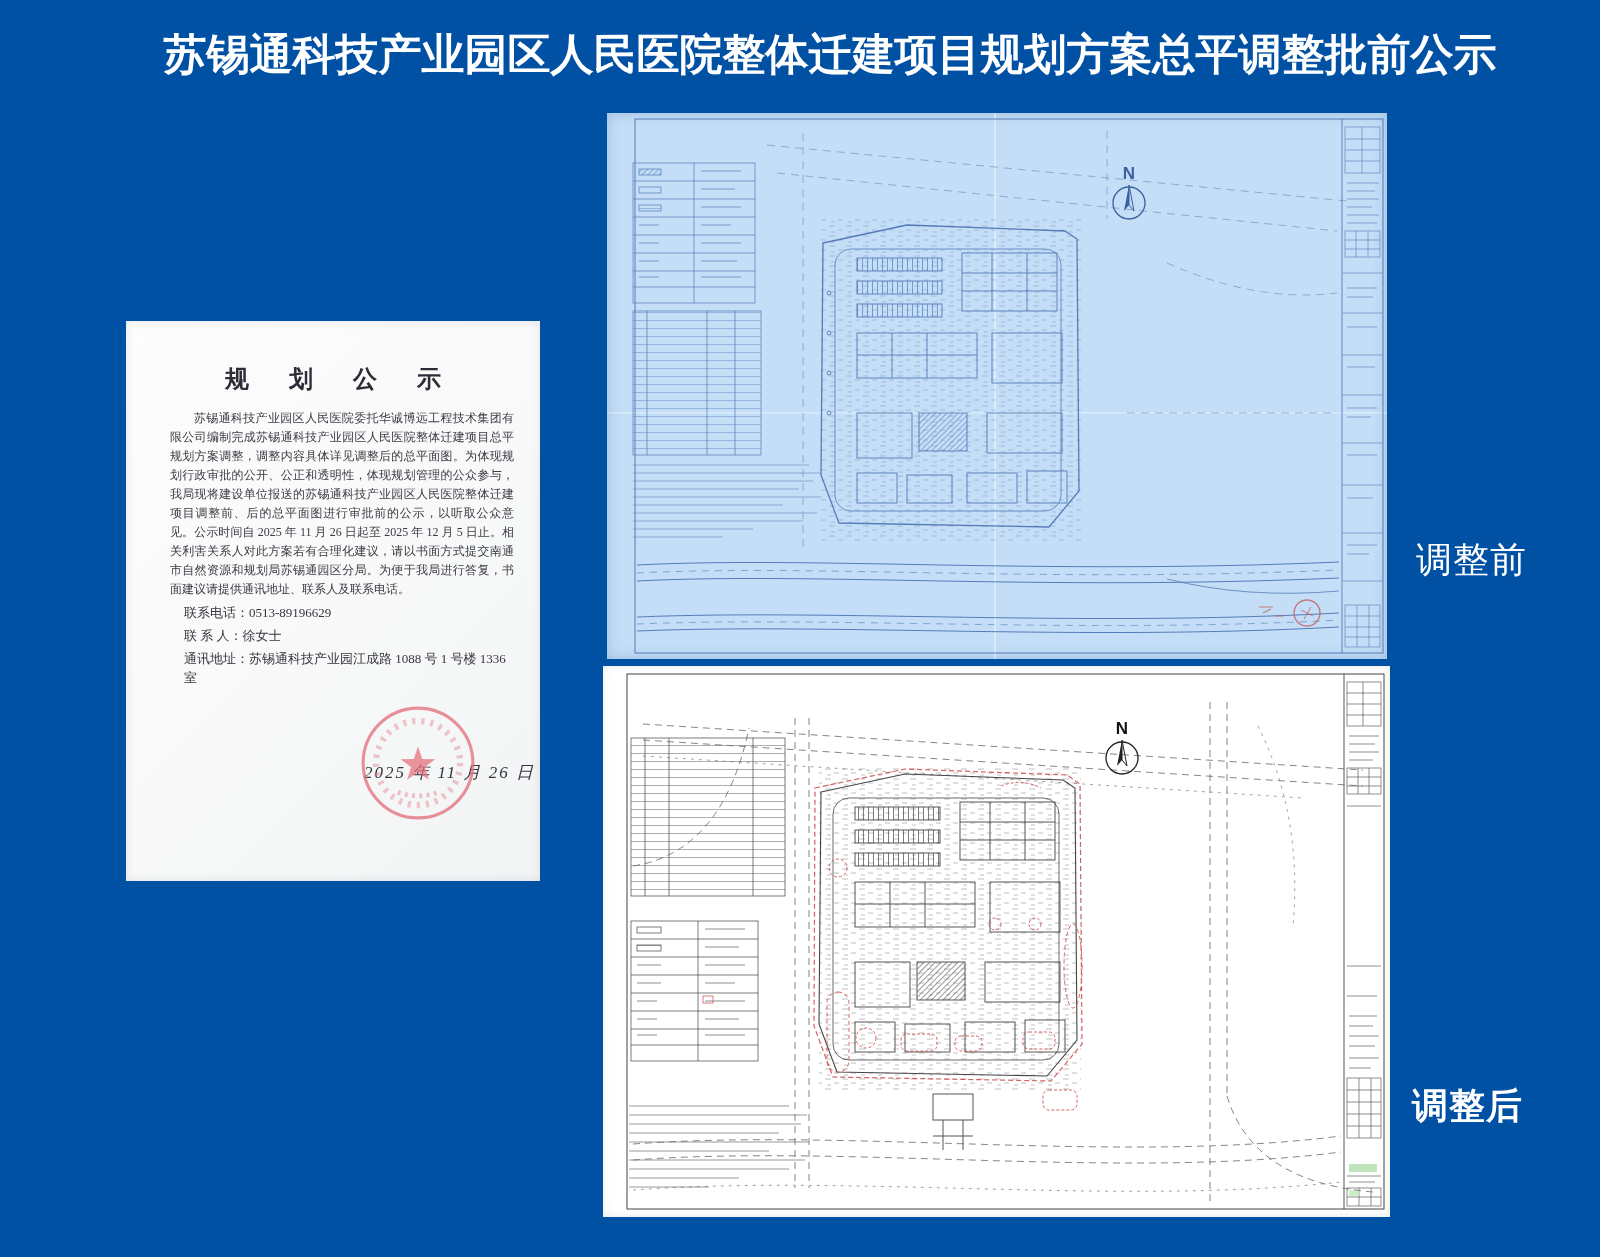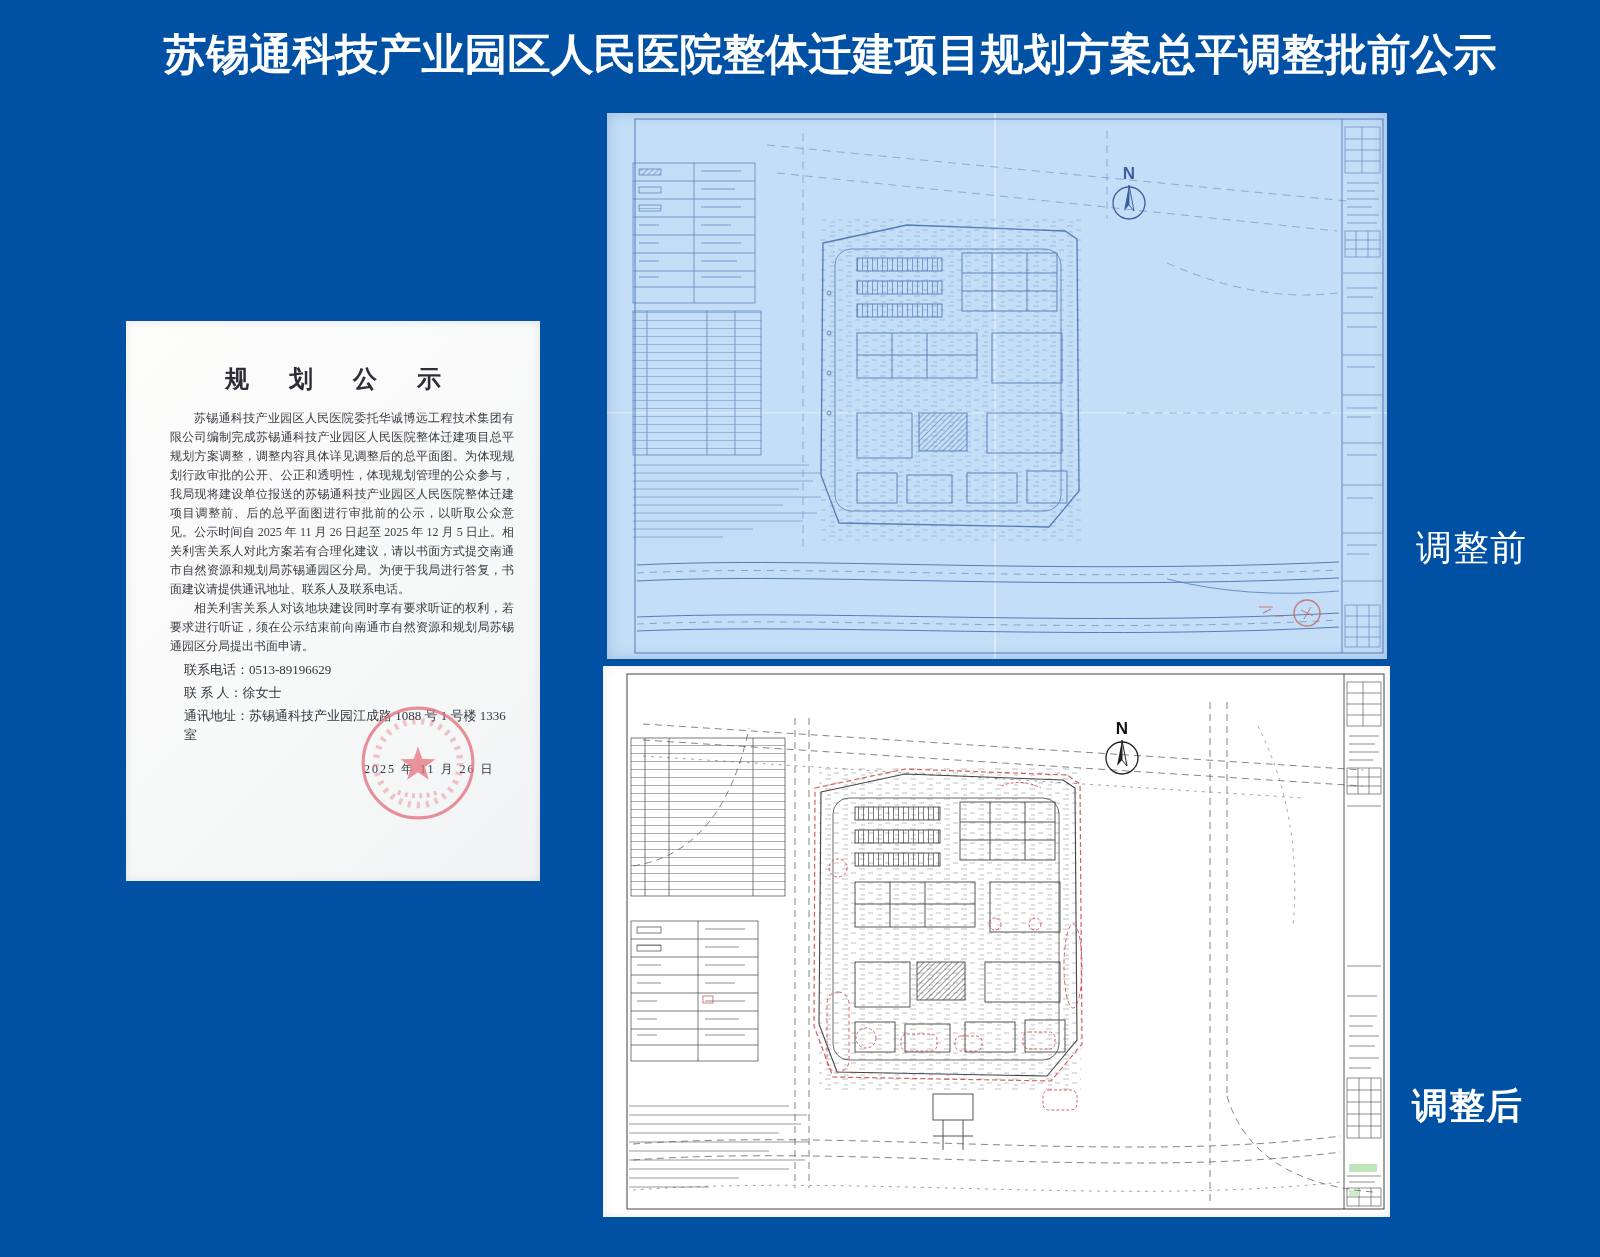--- a/index.html
+++ b/index.html
@@ -32,52 +32,51 @@
   .letter-body{padding:14px 26px 0 44px;}
   .letter-body p{
     margin:0;font-size:12px;line-height:19px;text-align:justify;
     text-indent:2em;color:#3a3b44;
   }
   .contact-line{
     margin:4px 0 0 14px;font-size:13px;line-height:19px;color:#34353e;
   }
   .letter-date{
     position:absolute;left:238px;top:440px;
-    font-size:12px;letter-spacing:2px;color:#34353e;
+    font-size:17px;letter-spacing:2px;color:#34353e;font-style:italic;
   }
   .stamp{position:absolute;left:228px;top:378px;width:128px;height:128px;}
   
   .plan-before{
     position:absolute;left:607px;top:113px;width:780px;height:546px;
     background:#c3def6;box-shadow:inset 0 0 14px rgba(60,100,165,.28);
   }
   .plan-after{
     position:absolute;left:603px;top:666px;width:787px;height:551px;
     background:#ffffff;box-shadow:inset 0 0 8px rgba(120,120,120,.18);
   }
   .plan-before svg,.plan-after svg{display:block;width:100%;height:100%;}
   .side-label{
     position:absolute;color:#ffffff;font-size:36px;font-weight:500;
     letter-spacing:1px;
   }
-  .label-before{left:1416px;top:524px;}
+  .label-before{left:1416px;top:536px;}
   .label-after{left:1412px;top:1082px;font-weight:bold;}
 </style>
 </head>
 <body>
 
 <div class="page">
 
   <h1 class="page-title">苏锡通科技产业园区人民医院整体迁建项目规划方案总平调整批前公示</h1>
 
   <div class="letter">
     <div class="letter-heading">规 划 公 示</div>
     <div class="letter-body">
       <p>苏锡通科技产业园区人民医院委托华诚博远工程技术集团有限公司编制完成苏锡通科技产业园区人民医院整体迁建项目总平规划方案调整，调整内容具体详见调整后的总平面图。为体现规划行政审批的公开、公正和透明性，体现规划管理的公众参与，我局现将建设单位报送的苏锡通科技产业园区人民医院整体迁建项目调整前、后的总平面图进行审批前的公示，以听取公众意见。公示时间自 2025 年 11 月 26 日起至 2025 年 12 月 5 日止。相关利害关系人对此方案若有合理化建议，请以书面方式提交南通市自然资源和规划局苏锡通园区分局。为便于我局进行答复，书面建议请提供通讯地址、联系人及联系电话。</p>
-      <p>相关利害关系人对该地块建设同时享有要求听证的权利，若要求进行听证，须在公示结束前向南通市自然资源和规划局苏锡通园区分局提出书面申请。</p>
       <div class="contact-line">联系电话：0513-89196629</div>
       <div class="contact-line">联 系 人：徐女士</div>
       <div class="contact-line">通讯地址：苏锡通科技产业园江成路 1088 号 1 号楼 1336 室</div>
     </div>
     <div class="letter-date">2025 年 11 月 26 日</div>
     <svg class="stamp" viewBox="0 0 140 140">
       <g stroke="#e4737e" fill="none" opacity="0.78">
         <circle cx="70" cy="70" r="60" stroke-width="3.4"></circle>
         <circle cx="70" cy="70" r="46" stroke-width="7" stroke-dasharray="3.5 6.5" opacity="0.5"></circle>
       </g>

